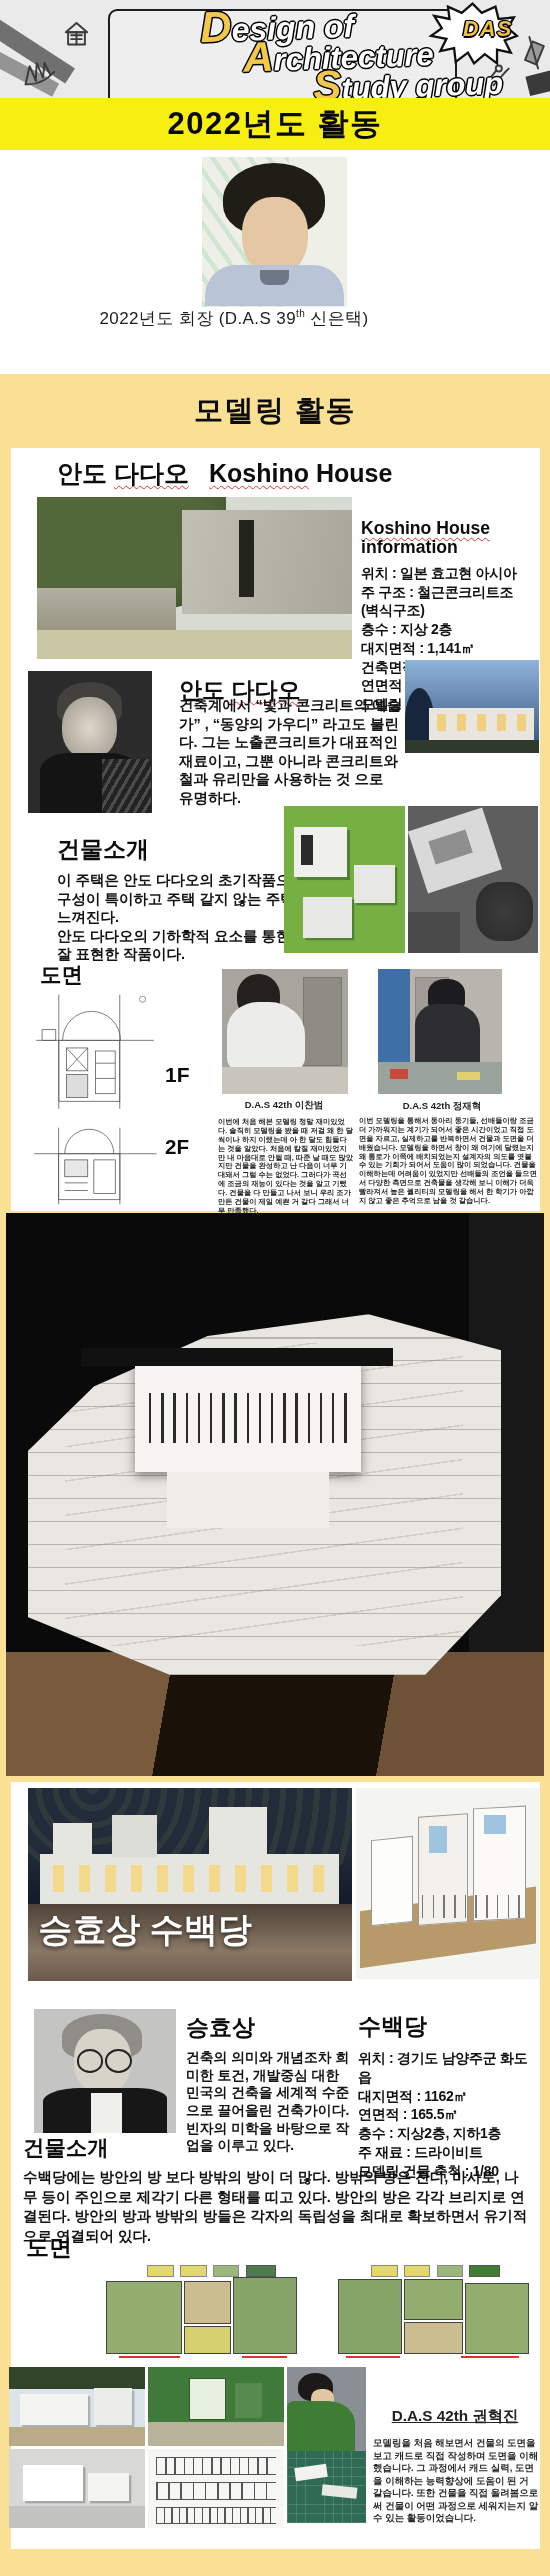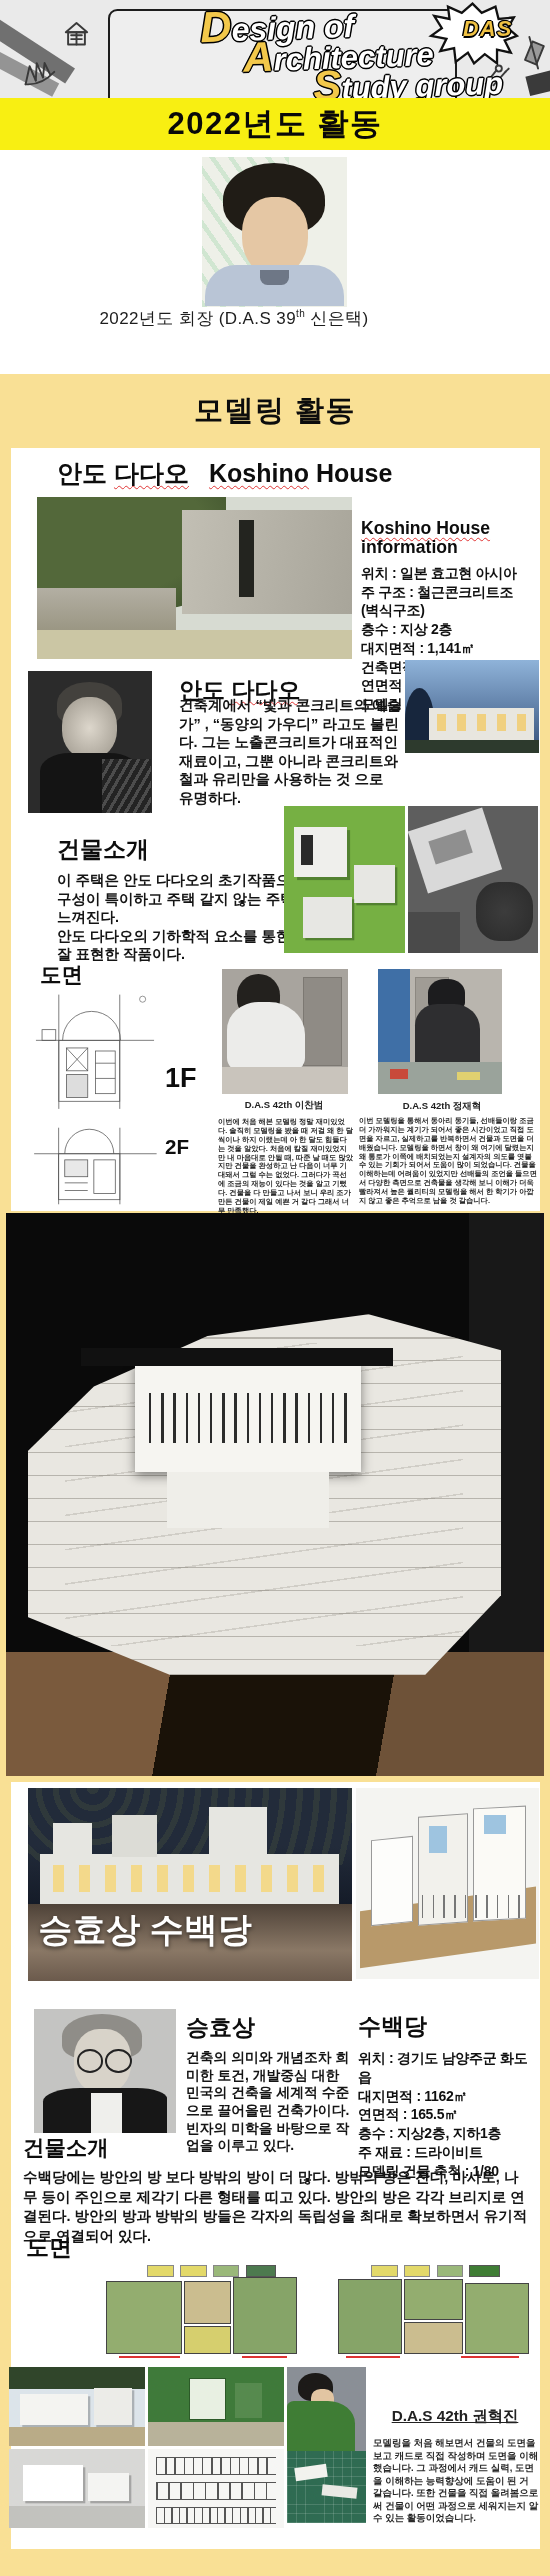--- a/index.html
+++ b/index.html
@@ -187,21 +187,21 @@
         <rect x="50" y="115" width="28" height="30" fill="#ddd"></rect>
       <line x1="50" y1="80" x2="78" y2="110"></line>
         <line x1="78" y1="80" x2="50" y2="110"></line>
       <rect x="18" y="56" width="18" height="14"></rect>
         <rect x="88" y="84" width="26" height="56"></rect>
       <line x1="88" y1="100" x2="114" y2="100"></line>
         <line x1="88" y1="120" x2="114" y2="120"></line>
     </g>
     <circle cx="150" cy="16" r="4" stroke="#777" fill="none"></circle>
   </svg>
-  <div class="abs h-big" style="left:165px;top:1063px;font-size:27px;">1F</div>
+  <div class="abs h-big" style="left:165px;top:1063px;font-size:21px;">1F</div>
 
   <svg class="abs" style="left:27.5px;top:1123px;" width="134" height="86" viewBox="0 0 175 112">
     <g stroke="#555" stroke-width="1" fill="none">
       <line x1="8" y1="40" x2="168" y2="40"></line>
         <line x1="40" y1="6" x2="40" y2="106"></line>
         <line x1="120" y1="6" x2="120" y2="106"></line>
       <path d="M48,40 a32,32 0 0 1 64,0"></path>
       <rect x="40" y="40" width="80" height="60"></rect>
       <rect x="48" y="48" width="30" height="22" fill="#e8e8e8"></rect>
         <rect x="86" y="48" width="28" height="44"></rect>

